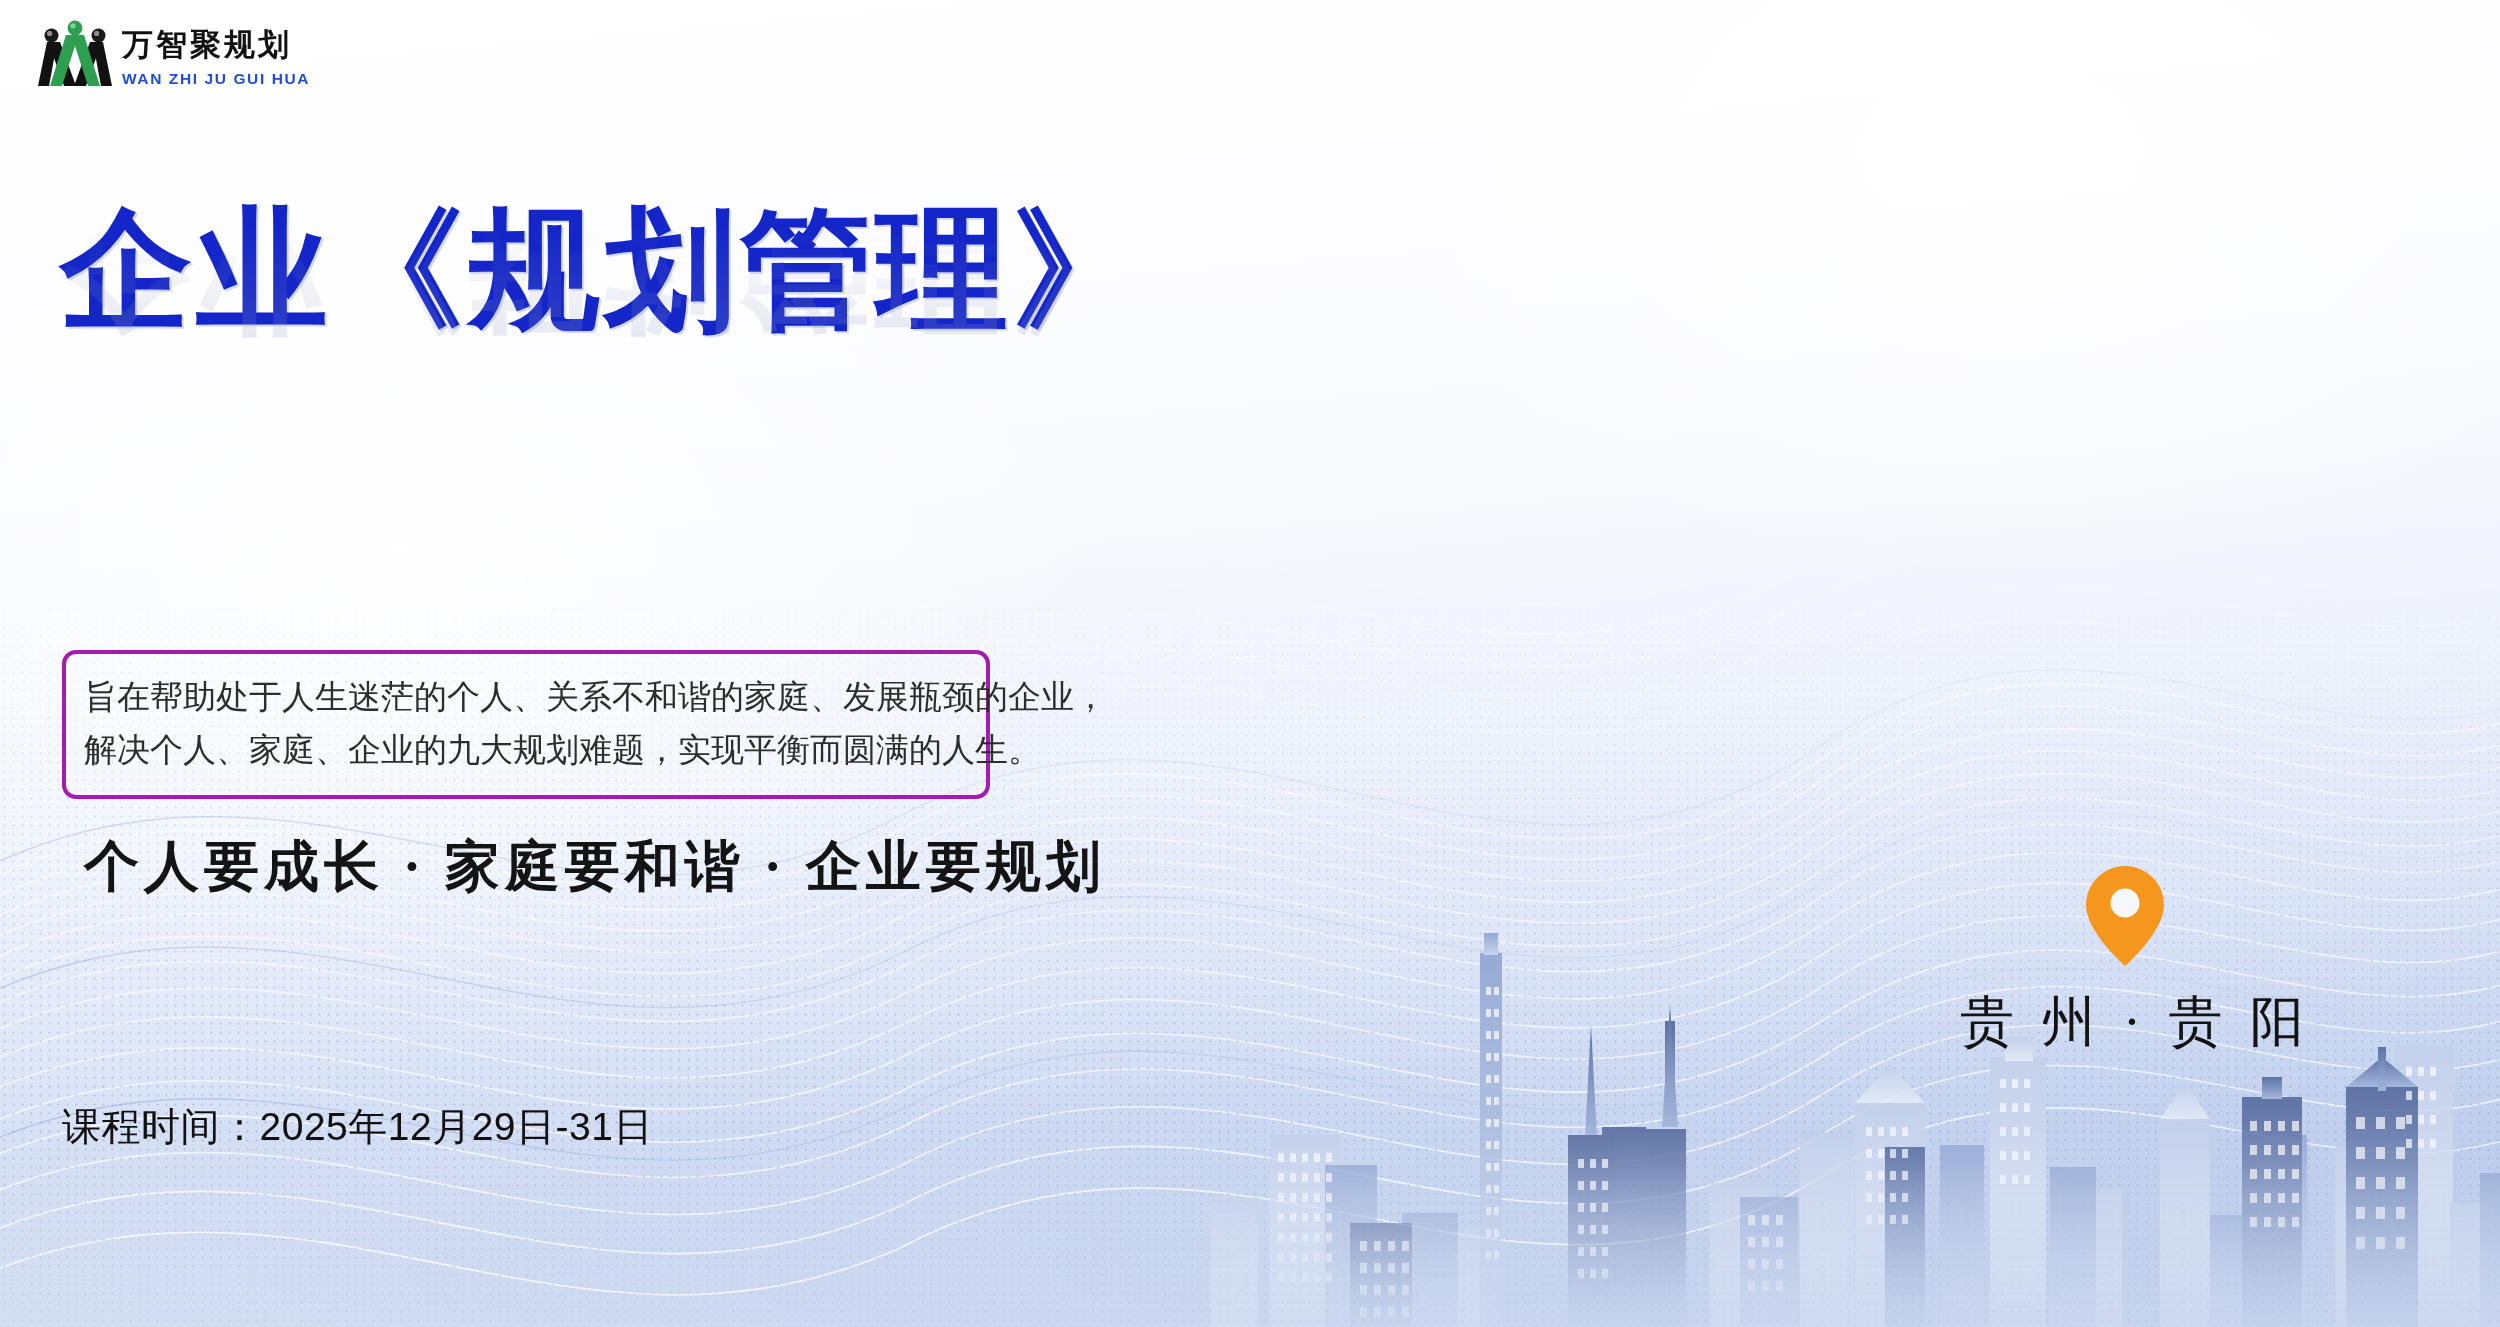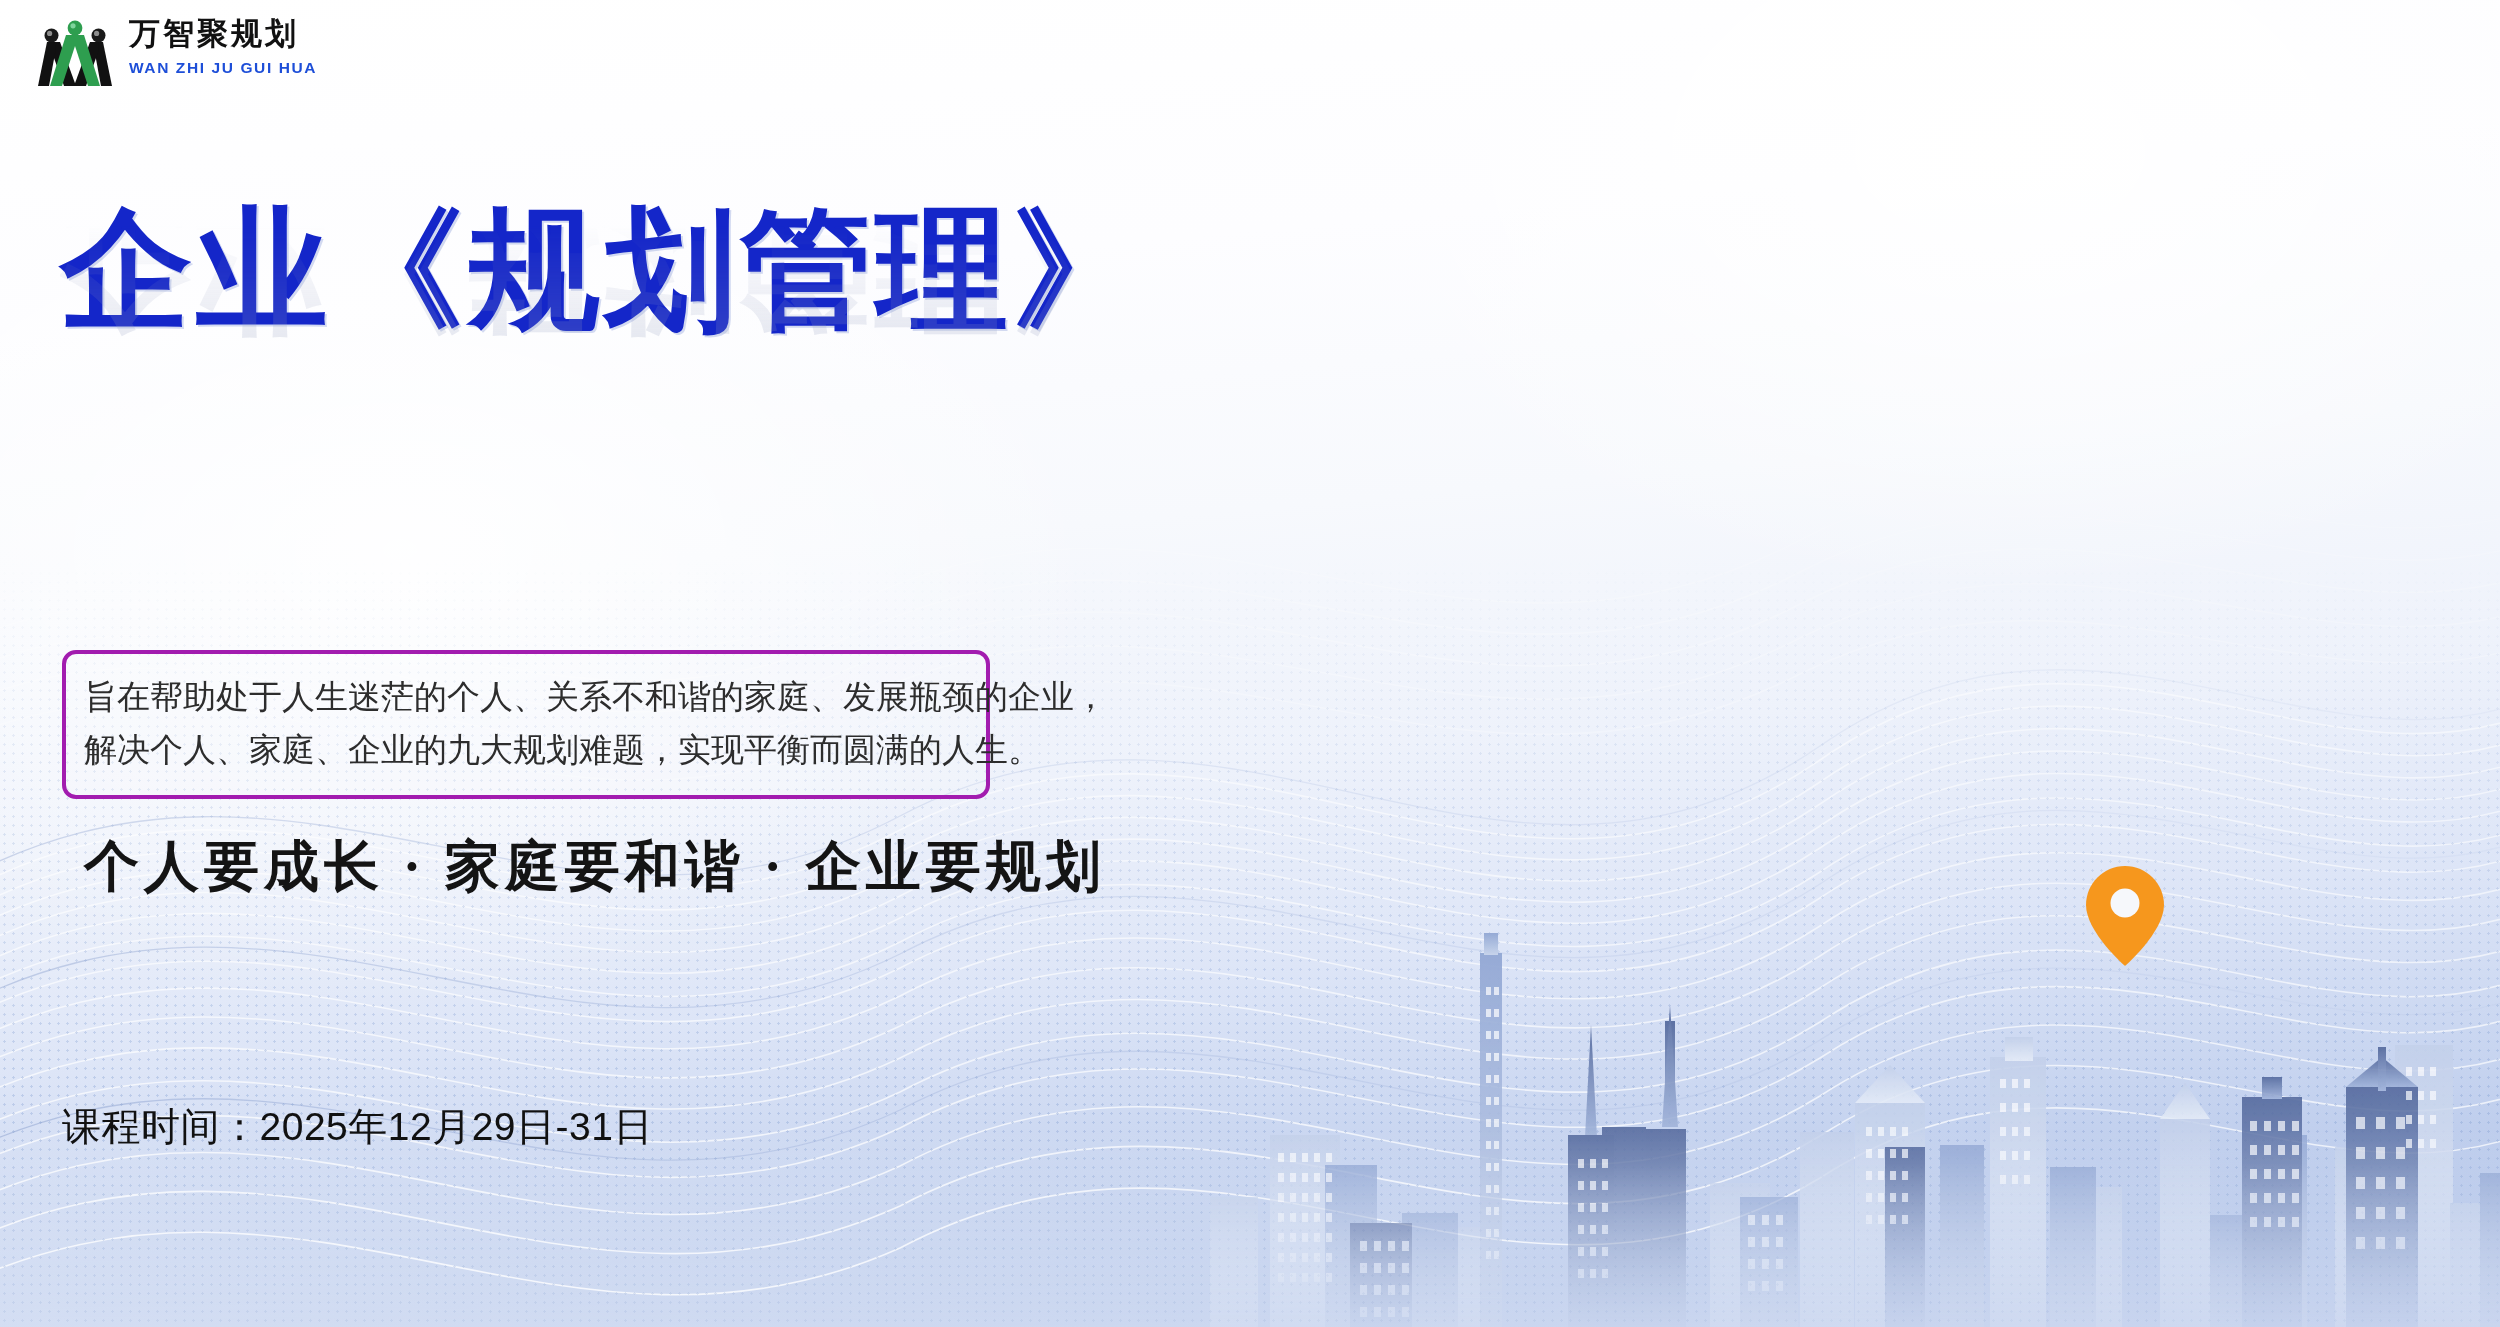--- a/index.html
+++ b/index.html
@@ -85,22 +85,22 @@
     background: linear-gradient(to top, rgba(255,255,255,0.30) 0%, rgba(255,255,255,0) 100%);
     pointer-events: none;
   }
 
   
   .logo {
     position: absolute;
     left: 36px;
     top: 18px;
     display: flex;
-    align-items: flex-start;
-    gap: 15px;
+    align-items: flex-end;
+    gap: 8px;
     z-index: 40;
   }
   .logo-mark { width: 78px; height: 68px; display: block; }
   .logo-words { display: flex; flex-direction: column; line-height: 1; }
   .logo-cn {
     font-family: "Liberation Serif", "DejaVu Serif", serif;
     font-size: 31px;
     font-weight: 700;
     letter-spacing: 3px;
     color: #111111;
@@ -597,19 +597,20 @@
     <div class="desc-line">解决个人、家庭、企业的九大规划难题，实现平衡而圆满的人生。</div>
   </div>
 
   <div class="slogan">个人要成长 · 家庭要和谐 · 企业要规划</div>
 
   <div class="loc-badge">
     <svg class="pin-svg" viewBox="0 0 92 108">
       <path d="M46 4 C 24.5 4 7 21.5 7 43 C 7 70 46 104 46 104 C 46 104 85 70 85 43 C 85 21.5 67.5 4 46 4 Z" fill="#f6971d"></path>
       <circle cx="46" cy="41" r="14.5" fill="#f6f8fb"></circle>
     </svg>
+    <div class="loc-text">贵 州 · 贵 阳</div>
   </div>
 
   <div class="meta">
     <div class="meta-line">课程时间：2025年12月29日-31日</div>
   </div>
 
 </div>
 
 </body></html>

